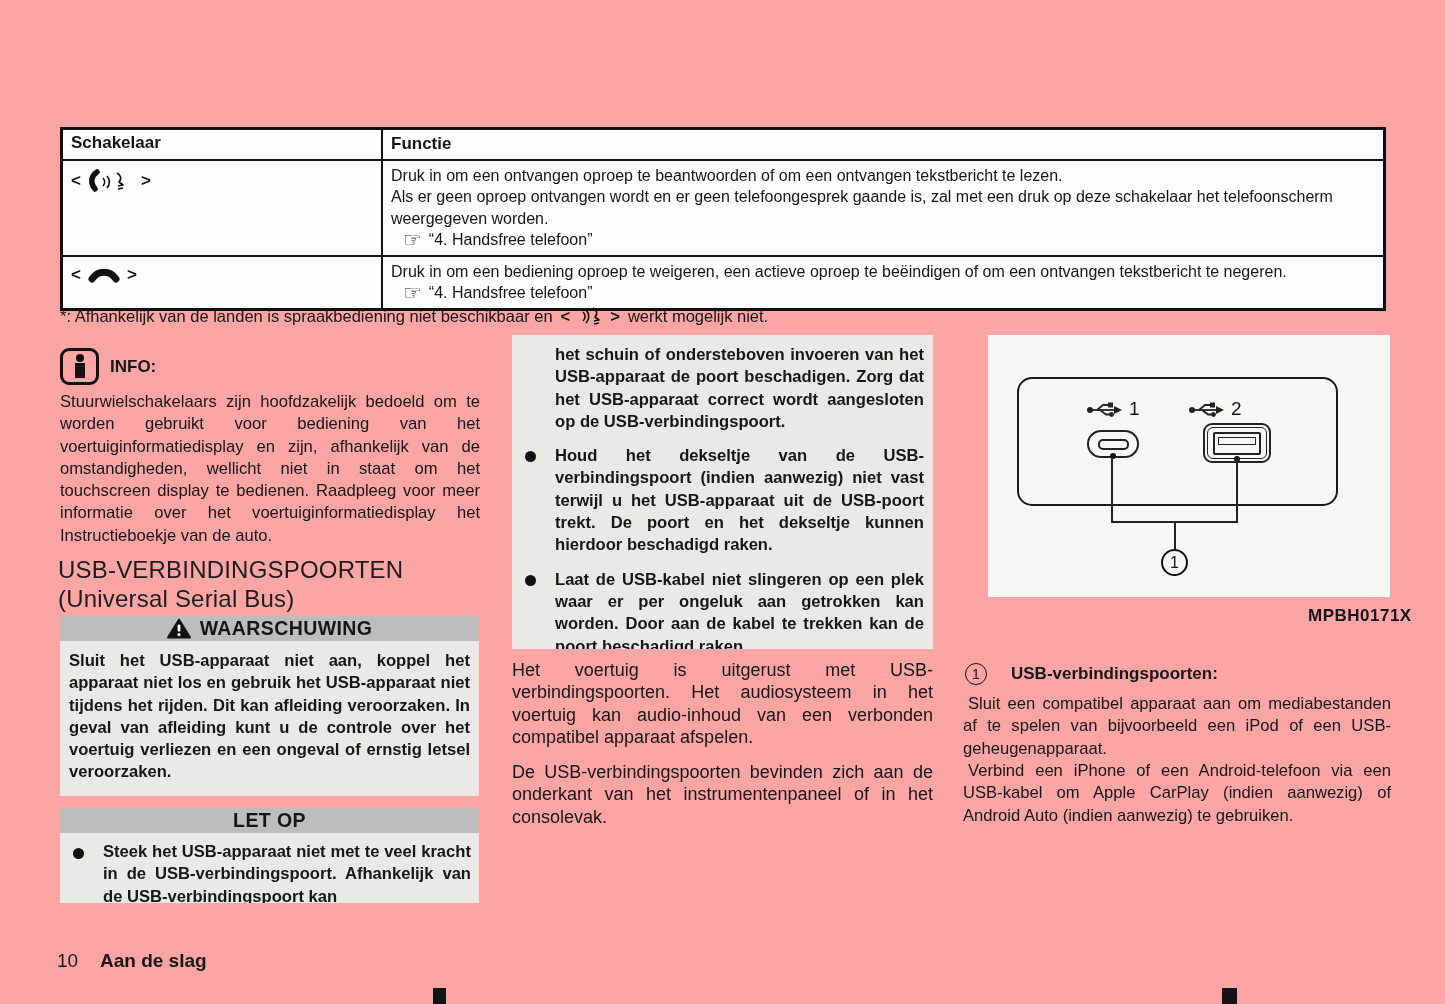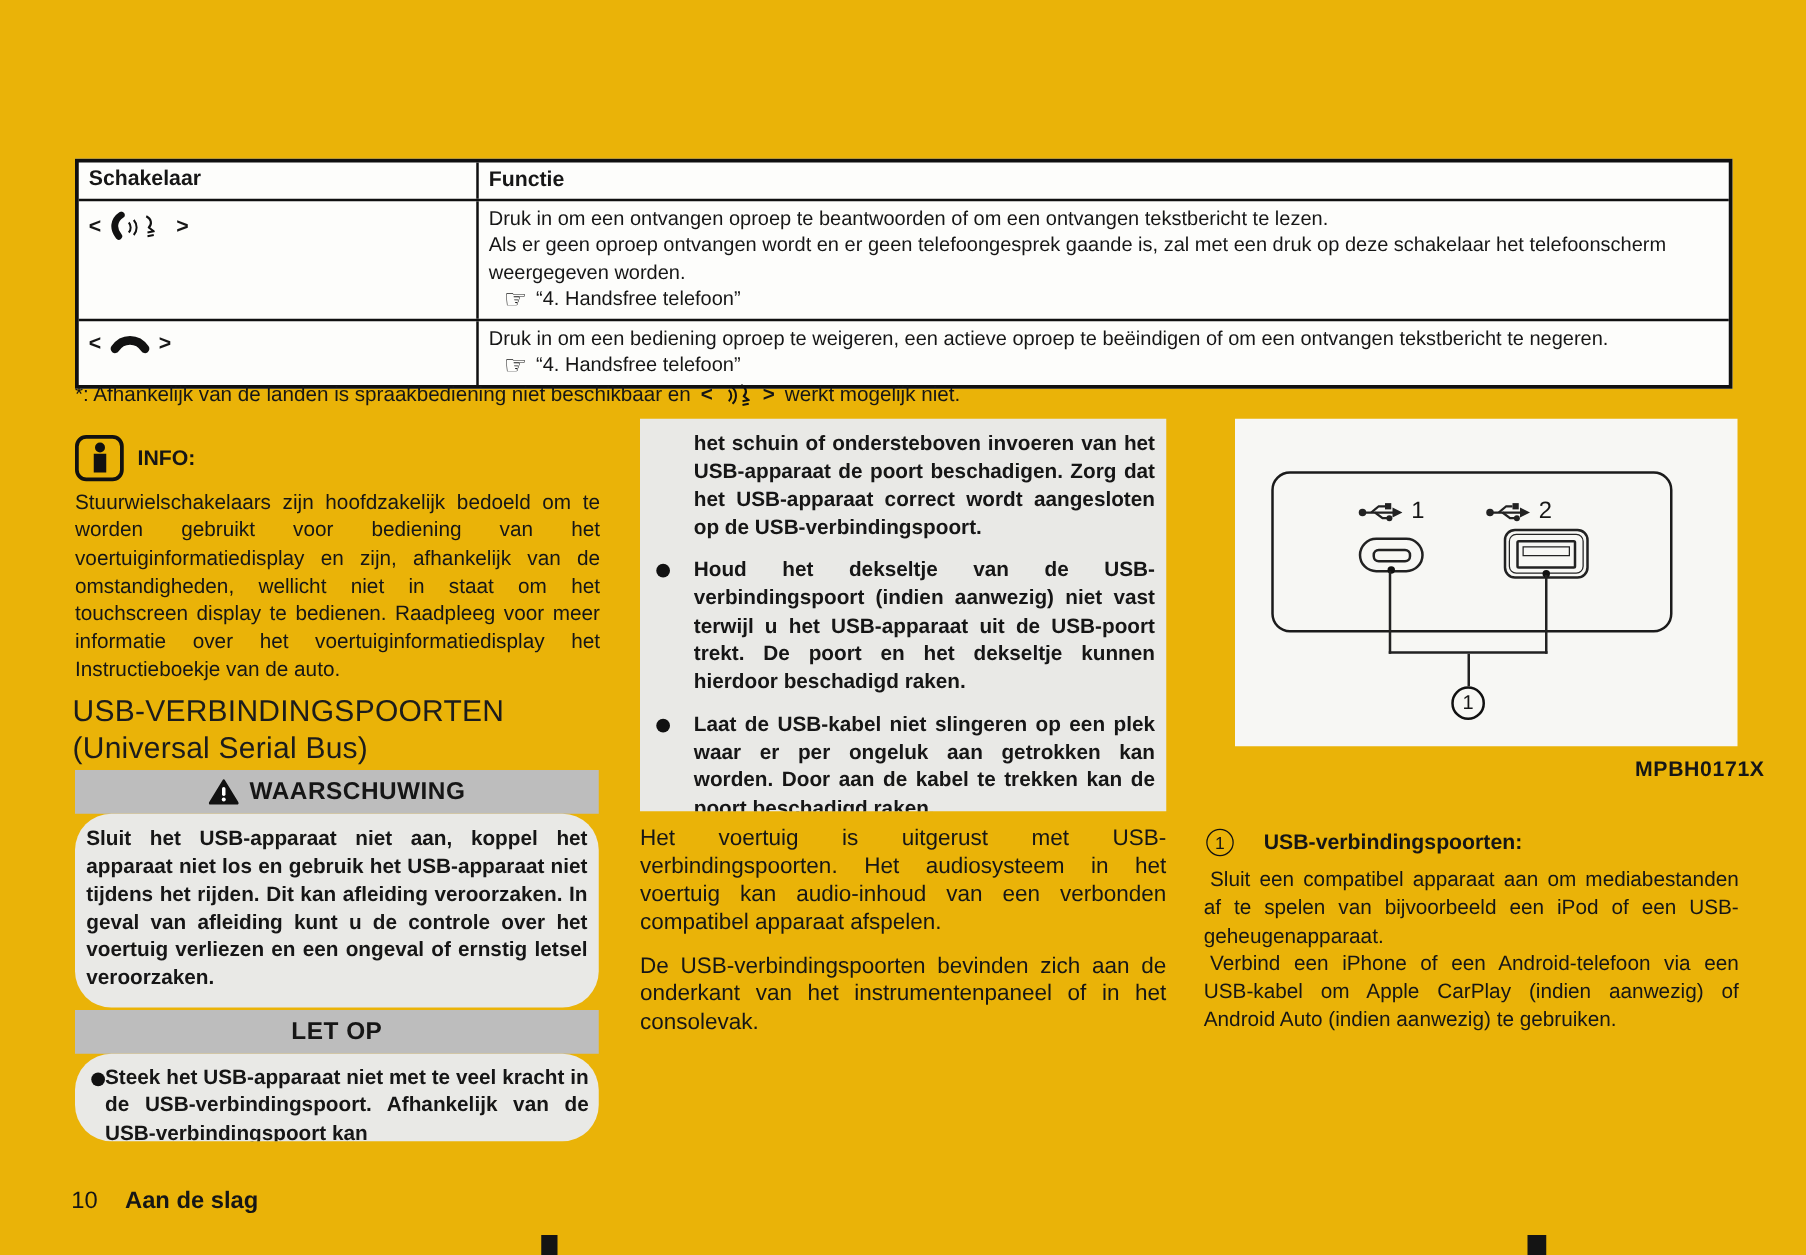--- a/index.html
+++ b/index.html
@@ -1,19 +1,19 @@
 <!DOCTYPE html>
 <html><head>
 <meta charset="utf-8">
 <style>
   * { margin:0; padding:0; box-sizing:border-box; }
   html,body { background:#e8e8e8; }
   .page {
     position:relative; width:1445px; height:1004px;
-    background:#eab308; color:#161616;
+    background:#fca5a5; color:#161616;
     font-family:"Liberation Sans","DejaVu Sans",sans-serif;
     overflow:hidden;
   }
   
   .switch-table { position:absolute; left:60px; top:127px; width:1326px; border:3px solid #101010; background:#fdfdfb; }
   .t-row { display:flex; }
   .t-head { border-bottom:2px solid #101010; }
   .t-head .cell { font-weight:bold; font-size:17px; padding:3px 8px 4px; }
   .cell-switch { width:320px; border-right:2px solid #101010; flex:none; }
   .cell-func { flex:1; padding:4px 8px; font-size:16px; line-height:21.5px; }
@@ -26,27 +26,27 @@
   .footnote { position:absolute; left:60px; top:305px; display:flex; align-items:center; gap:8px; font-size:16.5px; }
   .fn-bold { font-weight:bold; }
   
   .info-icon { position:absolute; left:60px; top:348px; width:39px; height:37px; border:3px solid #111; border-radius:9px; }
   .info-dot { position:absolute; top:3px; left:50%; transform:translateX(-50%); width:8px; height:8px; border-radius:50%; background:#111; }
   .info-stem { position:absolute; bottom:4px; left:50%; transform:translateX(-50%); width:10px; height:15px; background:#111; }
   .info-label { position:absolute; left:110px; top:357px; font-weight:bold; font-size:17px; }
   .left-para { position:absolute; left:60px; top:391px; width:420px; font-size:16.6px; line-height:22.3px; text-align:justify; }
   .section-heading { position:absolute; left:58px; top:556px; width:428px; font-size:24px; line-height:28.5px; letter-spacing:0.2px; color:#1c1c1c; }
   .warn-box { position:absolute; left:60px; top:616px; width:419px; }
-  .box-header { height:35px; background:#bdbdbd; display:flex; align-items:center; justify-content:center; gap:9px; font-weight:bold; font-size:19.5px; letter-spacing:0.4px; }
-  .box-body { background:#e9e9e6; padding:9px 9px 12px; font-weight:bold; font-size:16.6px; line-height:22.3px; text-align:justify;border-radius:29px; }
+  .box-header { height:25px; background:#bdbdbd; display:flex; align-items:center; justify-content:center; gap:9px; font-weight:bold; font-size:19.5px; letter-spacing:0.4px; }
+  .box-body { background:#e9e9e6; padding:9px 9px 12px; font-weight:bold; font-size:16.6px; line-height:22.3px; text-align:justify; }
   .caution-box { position:absolute; left:60px; top:808px; width:419px; }
   .caution-box .box-body { height:70px; overflow:hidden; padding:8px 8px 0 0; display:flex; }
   .dot { width:11px; height:11px; background:#111; border-radius:50%; flex:none; }
   .caution-box .dot { margin:7px 0 0 13px; }
-  .caution-box .b-text { }
+  .caution-box .b-text { margin-left:19px; }
   
   .mid-box { position:absolute; left:512px; top:335px; width:421px; height:314px; background:#e9e9e6; overflow:hidden; padding-top:9px; font-weight:bold; font-size:16.6px; line-height:22.3px; text-align:justify; }
   .mid-cont { margin:0 9px 0 43px; }
   .mid-item { display:flex; margin-top:12px; }
   .mid-item .dot { margin:6px 0 0 13px; }
   .mid-item .b-text { margin-left:19px; margin-right:9px; }
   .mid-paras { position:absolute; left:512px; top:659px; width:421px; font-size:18px; line-height:22.3px; text-align:justify; }
   .mid-paras p { margin-bottom:13px; }
   
   .illus-bg { position:absolute; left:988px; top:335px; width:402px; height:262px; background:#f7f7f4; }

